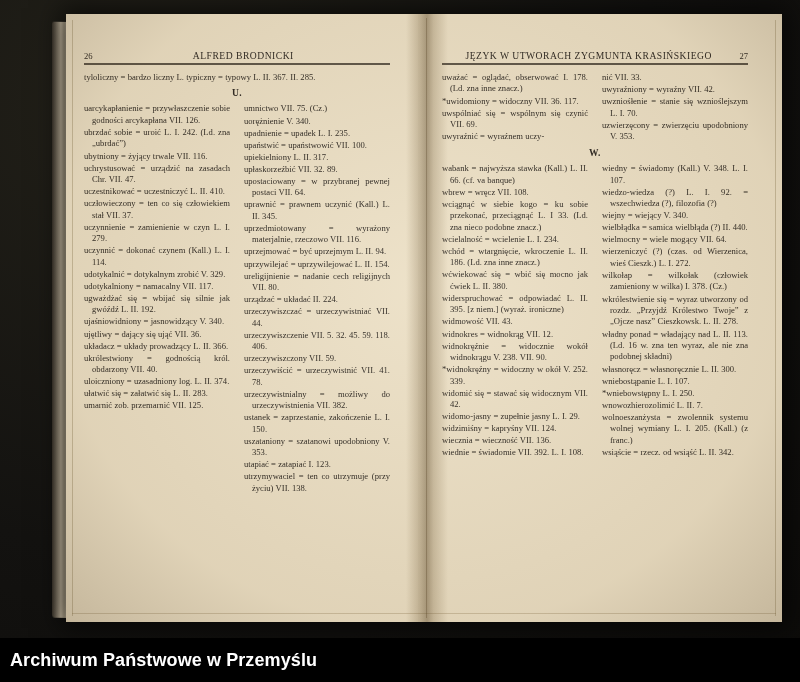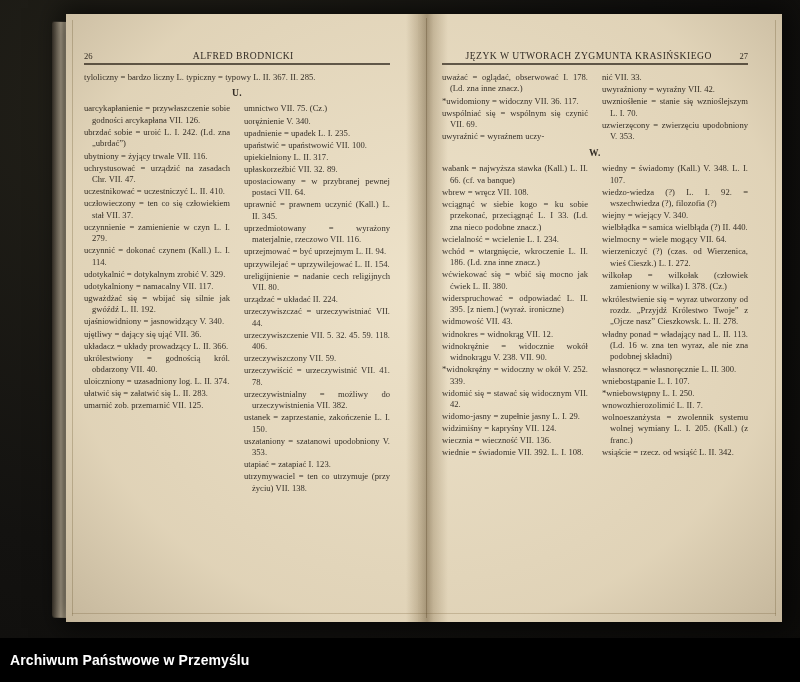--- a/index.html
+++ b/index.html
@@ -170,21 +170,21 @@
     position: absolute;
     left: 0; bottom: 0;
     width: 800px; height: 44px;
     background: #000000;
     display: flex;
     align-items: center;
   }
   .watermark span {
     color: #ffffff;
     font-family: "Liberation Sans", sans-serif;
-    font-size: 14px;
+    font-size: 18px;
     font-weight: bold;
     letter-spacing: 0.1px;
     padding-left: 10px;
   }
 </style>
 </head>
 <body>
 
 <div id="scan">
   <div class="backdrop"></div>

